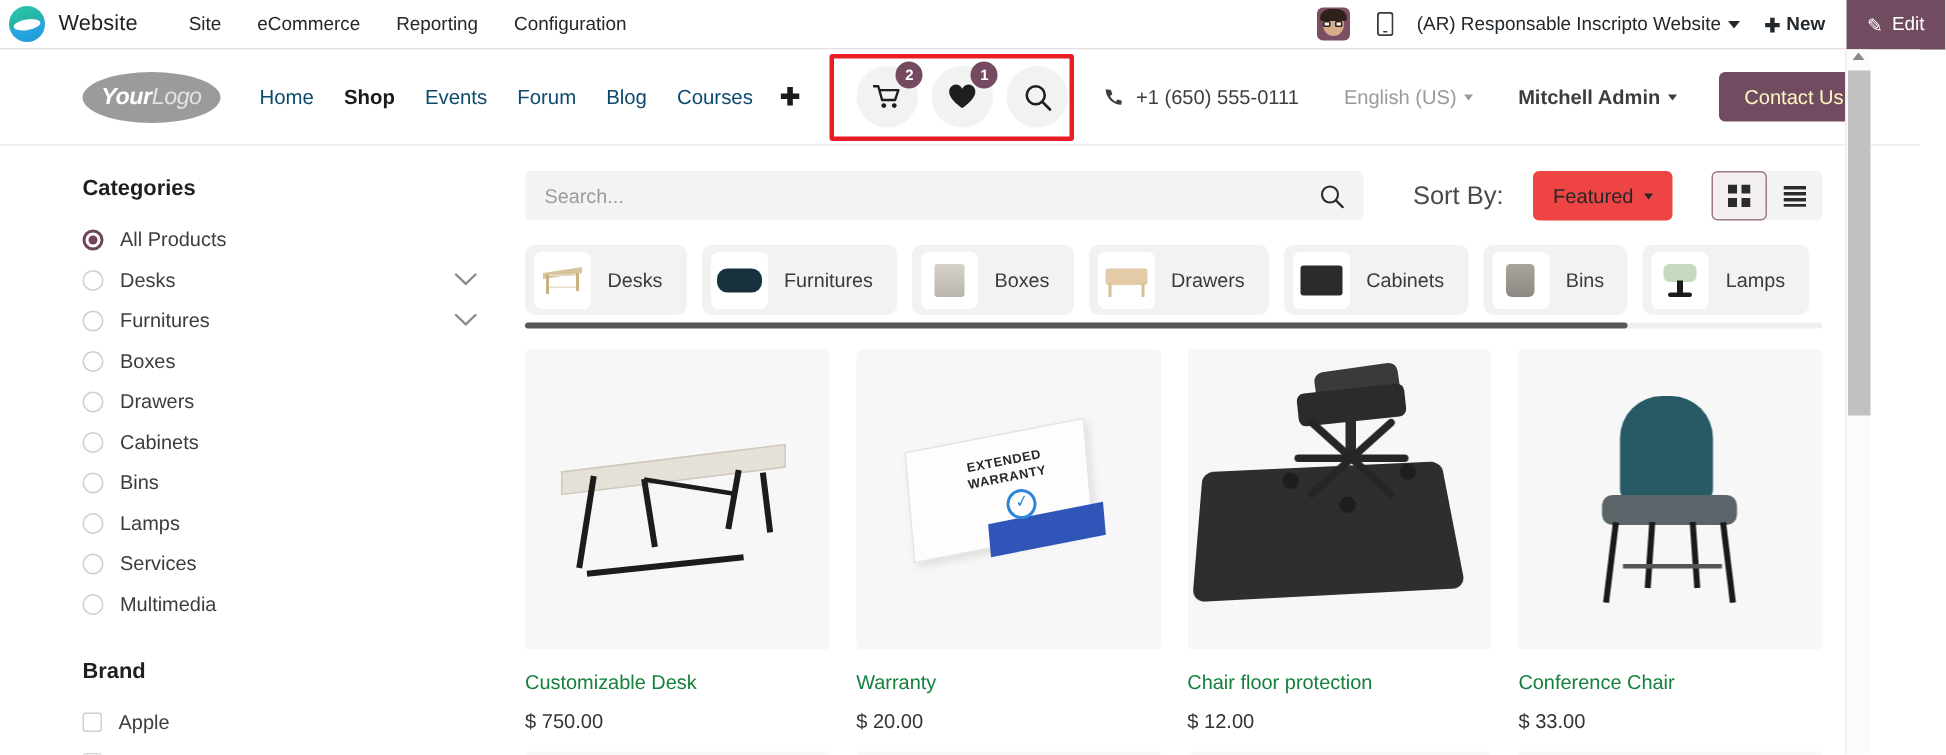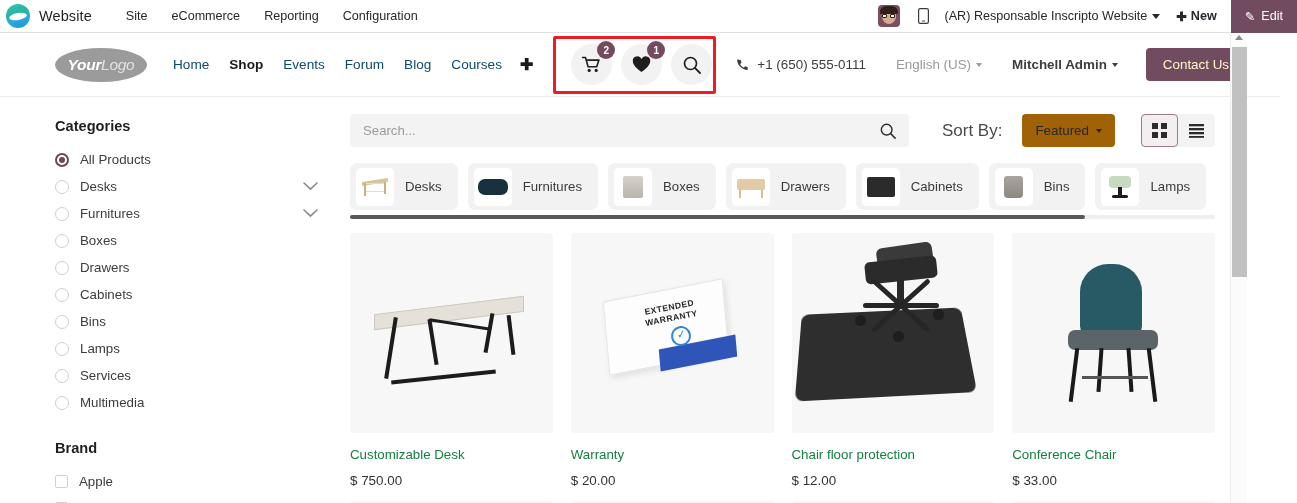--- a/index.html
+++ b/index.html
@@ -129,21 +129,21 @@
     flex:1; height:33px; background:#f3f3f3; border-radius:4px;
     display:flex; align-items:center; padding:0 13px;
   }
   .search-wrap input {
     flex:1; border:0; background:transparent; outline:none;
     font-size:13.2px; color:#3a3a3a; font-family:inherit;
   }
   .search-wrap input::placeholder { color:#9b9b9b; }
   .sortby-lbl { font-size:17px; color:#4a4a4a; margin-left:21px; margin-right:8px; white-space:nowrap; }
   .sort-select {
-    background:#a16207; border-radius:4px; height:33px; display:flex; align-items:center;
+    background:#ef4444; border-radius:4px; height:33px; display:flex; align-items:center;
     gap:7px; padding:0 13px; font-size:13.4px; color:#262626; cursor:pointer; white-space:nowrap;
   }
   .view-toggle { margin-left:14px; display:flex; background:#f3f3f3; border-radius:4px; height:33px; }
   .view-btn {
     width:37px; height:33px; display:flex; align-items:center; justify-content:center; cursor:pointer; border-radius:4px;
   }
   .view-btn.active { border:1.5px solid #9b7a8b; background:#f3eff1; }
 
   .pills-row { display:flex; gap:10px; margin-top:16px; overflow:hidden; }
   .pill {

